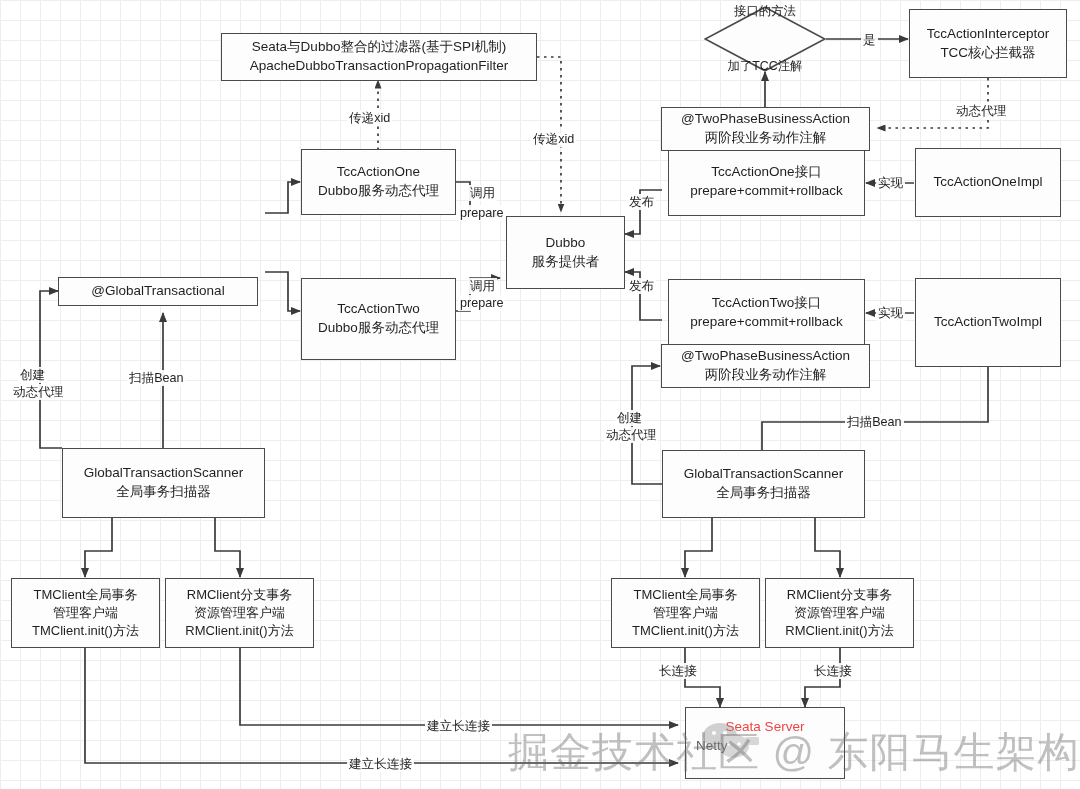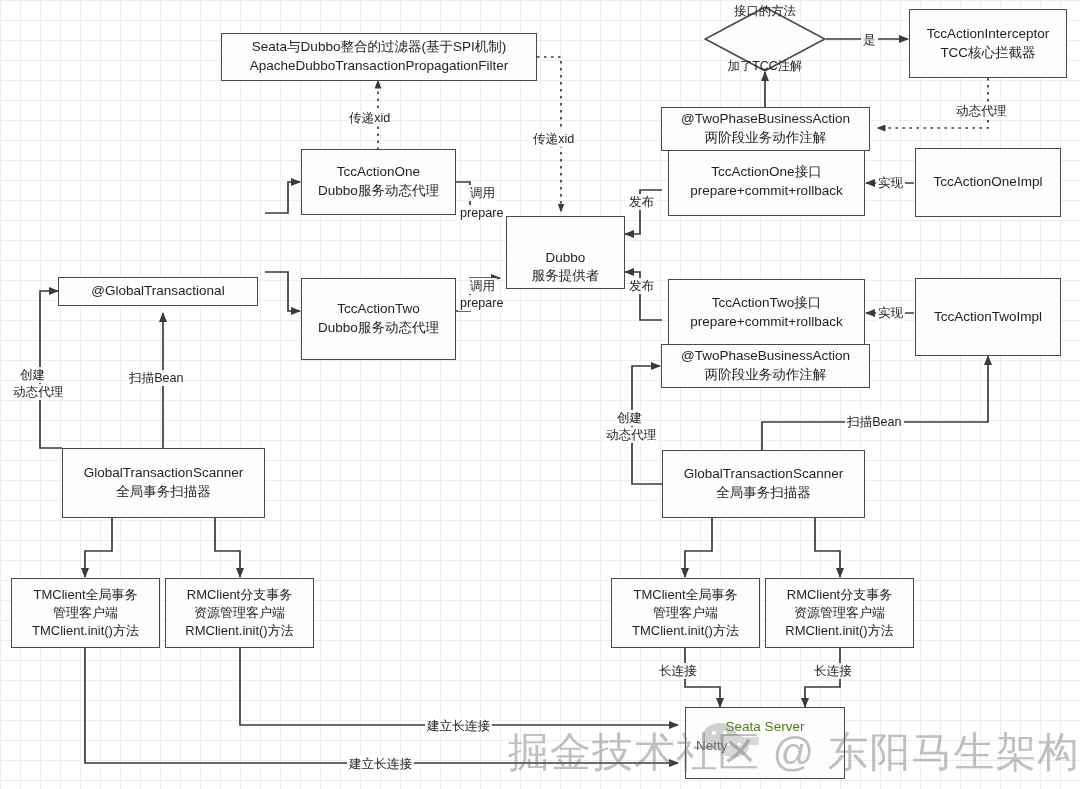--- a/index.html
+++ b/index.html
@@ -183,21 +183,21 @@
   <div class="box" style="left:301px; top:149px; width:155px; height:66px;">
     <span class="ln">TccActionOne</span>
     <span class="ln">Dubbo服务动态代理</span>
   </div>
 
   <div class="box" style="left:301px; top:278px; width:155px; height:82px;">
     <span class="ln">TccActionTwo</span>
     <span class="ln">Dubbo服务动态代理</span>
   </div>
 
-  <div class="box" style="left:506px; top:216px; width:119px; height:73px;justify-content:flex-end;">
+  <div class="box" style="left:506px; top:216px; width:119px; height:73px;">
     <span class="ln">Dubbo</span>
     <span class="ln">服务提供者</span>
   </div>
 
   <div class="diamond" style="left:704px; top:6px; width:122px; height:66px;">
     <svg class="shape" viewBox="0 0 122 66" xmlns="http://www.w3.org/2000/svg">
       <polygon points="61,1.2 120.8,33 61,64.8 1.2,33" fill="#fdfdfd" stroke="#4a4a4a" stroke-width="1.6"></polygon>
     </svg>
     <div class="dlabel">
       <span class="ln">接口的方法</span>
@@ -227,21 +227,21 @@
   <div class="box" style="left:668px; top:279px; width:197px; height:68px;">
     <span class="ln">TccActionTwo接口</span>
     <span class="ln">prepare+commit+rollback</span>
   </div>
 
   <div class="box" style="left:661px; top:344px; width:209px; height:44px; z-index:6;">
     <span class="ln">@TwoPhaseBusinessAction</span>
     <span class="ln">两阶段业务动作注解</span>
   </div>
 
-  <div class="box" style="left:915px; top:278px; width:146px; height:78px;">
+  <div class="box" style="left:915px; top:278px; width:146px; height:89px;">
     <span class="ln">TccActionTwoImpl</span>
   </div>
 
   <div class="box" style="left:62px; top:448px; width:203px; height:70px;">
     <span class="ln">GlobalTransactionScanner</span>
     <span class="ln">全局事务扫描器</span>
   </div>
 
   <div class="box" style="left:662px; top:450px; width:203px; height:68px;">
     <span class="ln">GlobalTransactionScanner</span>
@@ -266,21 +266,21 @@
     <span class="ln">TMClient.init()方法</span>
   </div>
 
   <div class="box small" style="left:765px; top:578px; width:149px; height:70px;">
     <span class="ln">RMClient分支事务</span>
     <span class="ln">资源管理客户端</span>
     <span class="ln">RMClient.init()方法</span>
   </div>
 
   <div class="box" style="left:685px; top:707px; width:160px; height:72px; align-items:center; justify-content:flex-start; padding-top:10px;">
-    <span class="ln" style="color:#4d7c0f;">Seata Server</span>
+    <span class="ln" style="color:#ef4444;">Seata Server</span>
     <span class="ln" style="color:#5d5d5d; align-self:flex-start; margin-left:6px;">Netty</span>
   </div>
 
   <div class="edge-label" style="left:347px; top:110px;">传递xid</div>
 
   <div class="edge-label" style="left:531px; top:131px;">传递xid</div>
 
   <div class="edge-label" style="left:468px; top:185px;">调用</div>
   <div class="edge-label" style="left:458px; top:205px;">prepare</div>
 

